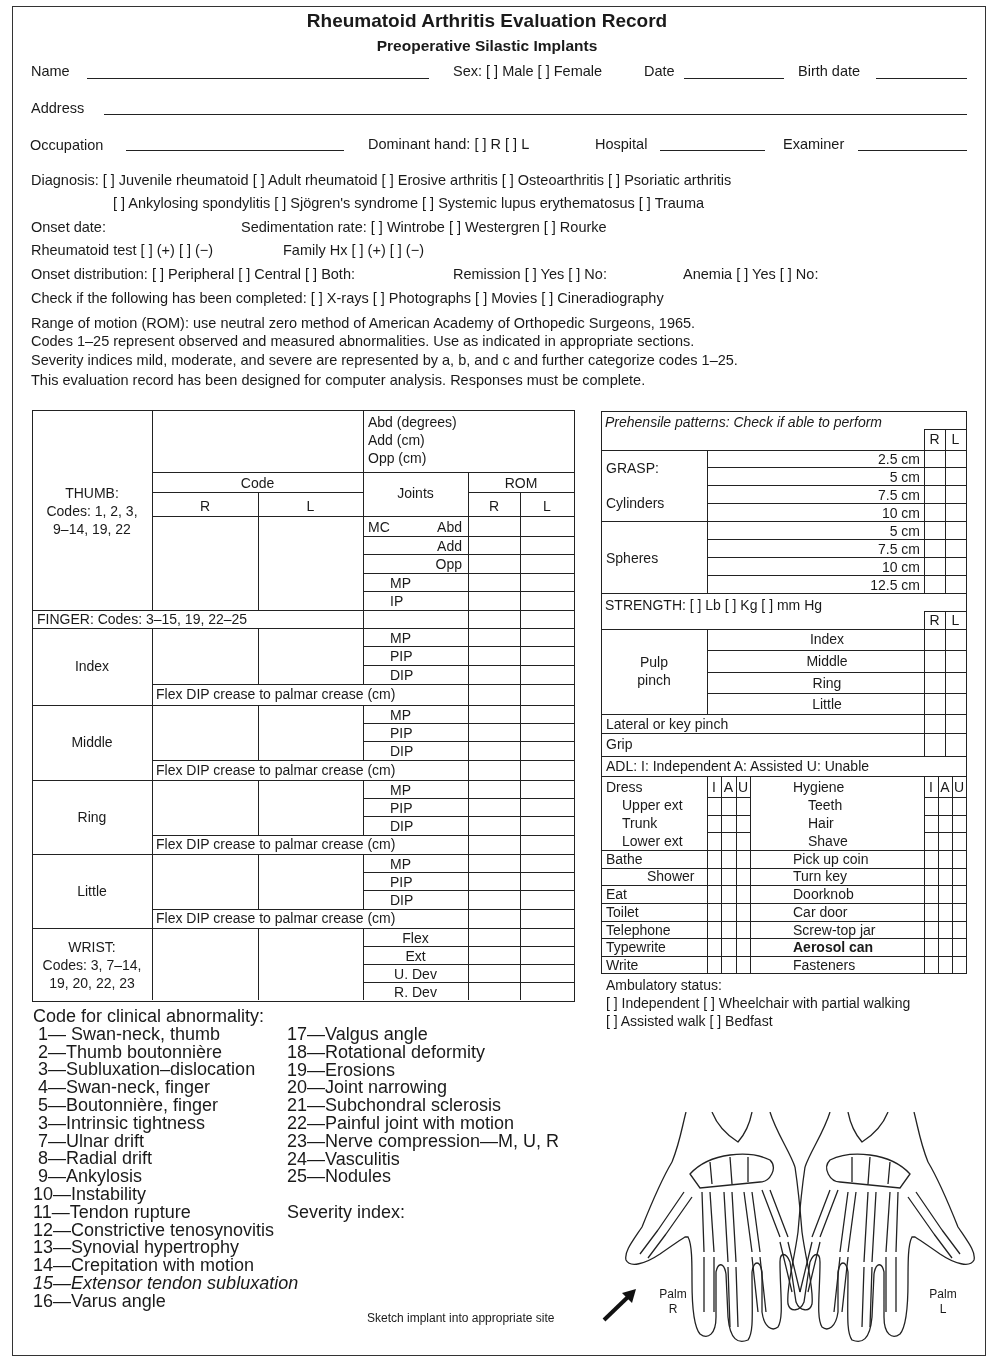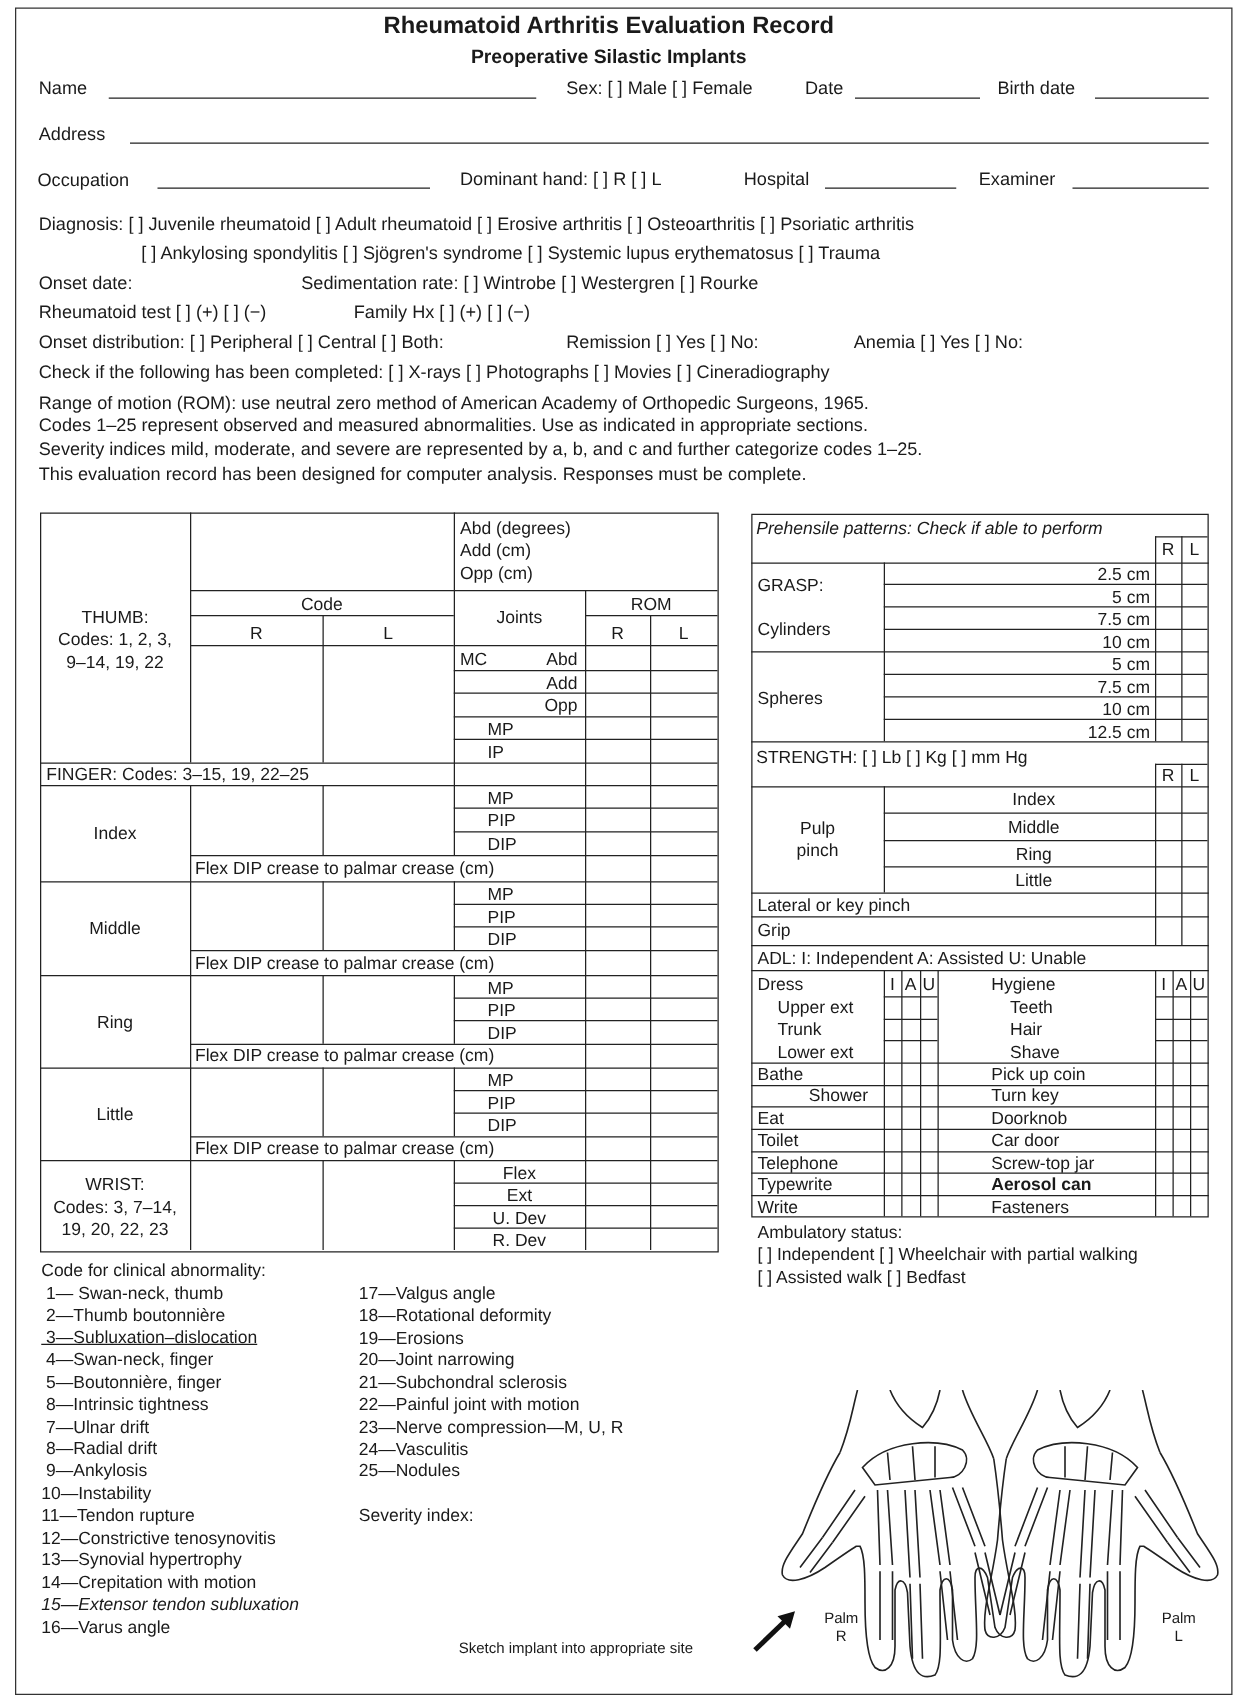--- a/index.html
+++ b/index.html
@@ -13,21 +13,21 @@
   .txt { font-size:14.5px; }
   .line { position:absolute; border-bottom:1px solid #222; height:0; }
   .sm { font-size:14px; }
   
   .hl { position:absolute; height:0; border-top:1.3px solid #222; }
   .vl { position:absolute; width:0; border-left:1.3px solid #222; }
   .box { position:absolute; border:1.5px solid #222; box-sizing:border-box; }
   .cell { position:absolute; font-size:14px; line-height:17px; white-space:nowrap; }
   .center { text-align:center; }
   .right { text-align:right; }
-  .legend { font-size:14px; line-height:17.8px; }
+  .legend { font-size:18px; line-height:17.8px; }
   .legend div { white-space:nowrap; }
 </style>
 </head>
 <body>
 
 <div class="page"></div>
 
 <div class="abs title" style="top:10px;">Rheumatoid Arthritis Evaluation Record</div>
 <div class="abs subtitle" style="top:37px;">Preoperative Silastic Implants</div>
 
@@ -285,24 +285,24 @@
 
 <div class="abs sm" style="left:606px;top:977px;">Ambulatory status:</div>
 <div class="abs sm" style="left:606px;top:995px;">[ ] Independent   [ ] Wheelchair with partial walking</div>
 <div class="abs sm" style="left:606px;top:1013px;">[ ] Assisted walk  [ ] Bedfast</div>
 
 <div class="abs legend" style="left:33px;top:1008px;">
   <div>Code for clinical abnormality:</div>
   <div id="col1" style="padding-left:0px;">
       <div style="white-space: pre;"> 1— Swan-neck, thumb</div>
       <div style="white-space: pre;"> 2—Thumb boutonnière</div>
-      <div style="white-space: pre; text-decoration: underline;"> 3—Subluxation–dislocation</div>
+      <div style="white-space: pre;"> 3—Subluxation–dislocation</div>
       <div style="white-space: pre;"> 4—Swan-neck, finger</div>
       <div style="white-space: pre;"> 5—Boutonnière, finger</div>
-      <div style="white-space: pre;"> 8—Intrinsic tightness</div>
+      <div style="white-space: pre;"> 3—Intrinsic tightness</div>
       <div style="white-space: pre;"> 7—Ulnar drift</div>
       <div style="white-space: pre;"> 8—Radial drift</div>
       <div style="white-space: pre;"> 9—Ankylosis</div>
       <div style="white-space: pre;">10—Instability</div>
       <div style="white-space: pre;">11—Tendon rupture</div>
       <div style="white-space: pre;">12—Constrictive tenosynovitis</div>
       <div style="white-space: pre;">13—Synovial hypertrophy</div>
       <div style="white-space: pre;">14—Crepitation with motion</div>
       <div style="white-space: pre; font-style: italic;">15—Extensor tendon subluxation</div>
       <div style="white-space: pre;">16—Varus angle</div>

